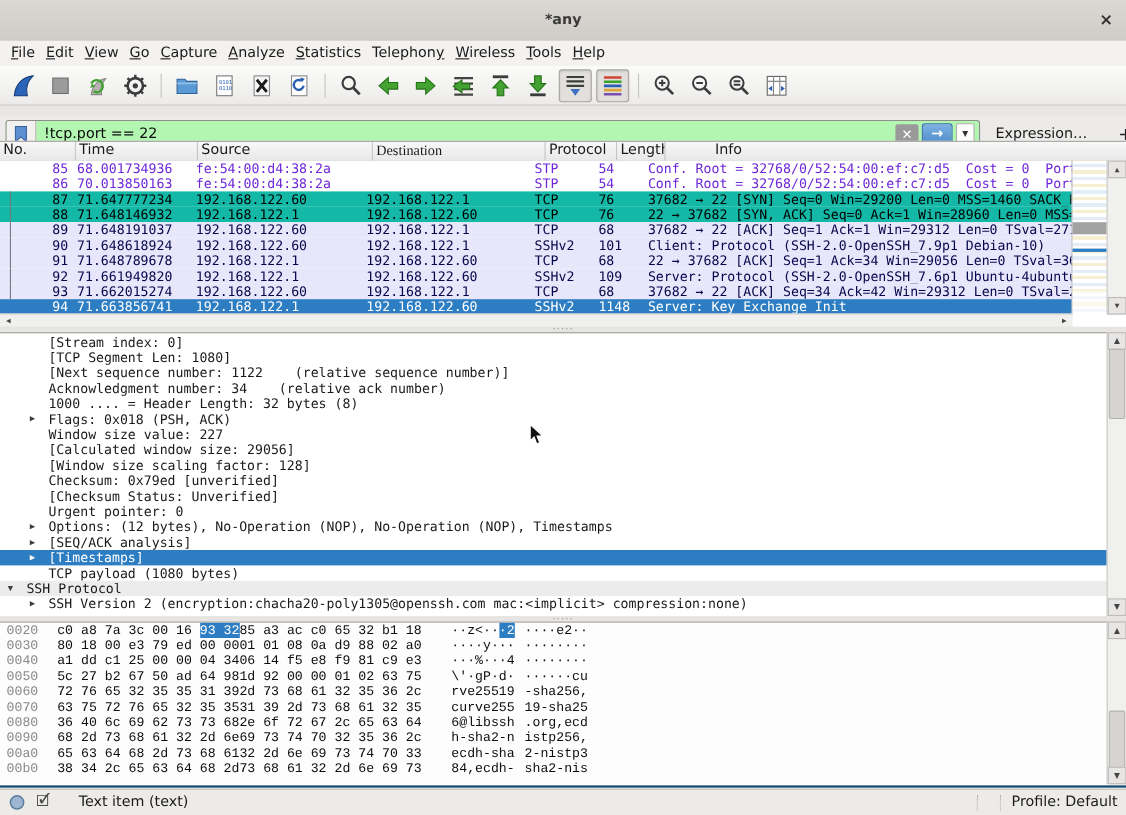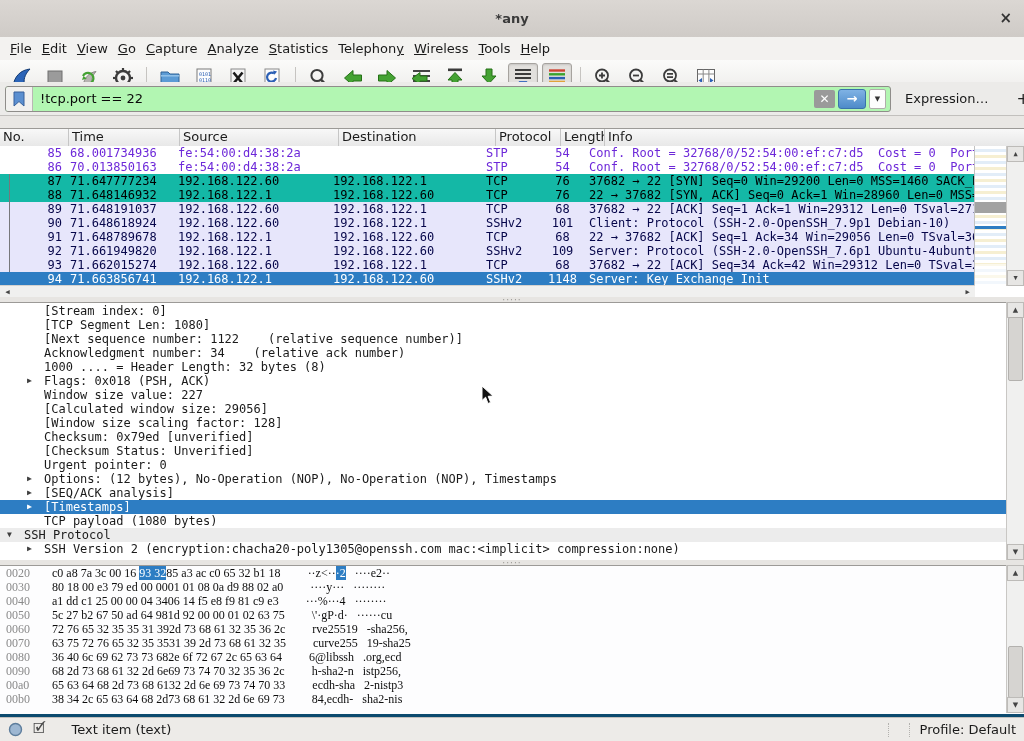--- a/index.html
+++ b/index.html
@@ -21,21 +21,21 @@
   
   .toolbar{position:absolute;top:60px;left:0;right:0;height:35px;
     background:linear-gradient(#fbfbfa,#ecebe9);border-bottom:1px solid #cfcecc;
     display:flex;align-items:center;padding-left:6px;gap:4px;}
   .tb-btn{width:28px;height:28px;display:flex;align-items:center;justify-content:center;
     border:1px solid transparent;border-radius:3px;flex:0 0 auto;}
   .tb-btn.pressed{border:1px solid #a6a39f;background:#e2e0dd;box-shadow:inset 0 1px 2px rgba(0,0,0,.12);}
   .tb-sep{width:1px;height:22px;background:#c6c4c1;margin:0 4px;flex:0 0 auto;}
   .tb-btn svg{display:block;}
   
-  .filterbar{position:absolute;top:82px;left:0;right:0;height:33px;background:#ecebe9;
+  .filterbar{position:absolute;top:105px;left:0;right:0;height:33px;background:#ecebe9;
     border-bottom:1px solid #c2c0bd;display:flex;align-items:center;padding:0 8px 0 5px;}
   .filter-input{width:884px;height:24px;border:1px solid #8f8d8a;border-radius:3px;
     background:#b2f6b2;display:flex;align-items:center;overflow:hidden;flex:0 0 auto;}
   .bookmark-btn{width:26px;height:24px;background:#f2f1ef;border-right:1px solid #b9b7b4;
     display:flex;align-items:center;justify-content:center;flex:0 0 auto;}
   .filter-text{padding-left:7px;flex:1 1 auto;color:#0a0a0a;white-space:pre;}
   .filter-clear{width:21px;height:18px;background:#9a9a9a;border-radius:2px;margin-right:3px;
     display:flex;align-items:center;justify-content:center;color:#fff;font-size:12px;font-weight:bold;flex:0 0 auto;}
   .filter-apply{width:26px;height:18px;background:linear-gradient(#7fb2e4,#4e8bc9);border:1px solid #3a72ab;
     border-radius:3px;margin-right:3px;display:flex;align-items:center;justify-content:center;
@@ -44,30 +44,30 @@
     margin-right:4px;display:flex;align-items:center;justify-content:center;font-size:7px;color:#333;flex:0 0 auto;}
   .expression-label{margin-left:14px;white-space:nowrap;}
   .fb-sep{width:1px;height:18px;background:#c6c4c1;margin:0 10px 0 12px;}
   .plus-btn{font-size:16px;color:#222;padding:0 6px;}
   
   .packet-pane{position:absolute;top:128px;left:0;right:0;height:169px;background:#ffffff;
     border-top:1px solid #9c9a97;font-family:"DejaVu Sans Mono",monospace;}
   .plist-header{height:17px;display:flex;background:linear-gradient(#f8f8f8,#e8e8e8);
     border-bottom:1px solid #bdbdbd;font-family:"DejaVu Sans",sans-serif;font-size:13px;line-height:16px;}
   .hcol{border-right:1px solid #c6c6c6;padding:0 3px;overflow:hidden;white-space:nowrap;flex:0 0 auto;}
-  .hcol:last-child{flex:1 1 auto;border-right:none;}
+  .hcol:last-child{flex:1 1 auto;border-right:none;margin-left:42px;}
   .plist-rows{position:absolute;top:17px;left:0;right:49px;bottom:12px;overflow:hidden;}
   .prow{display:flex;height:14px;line-height:14px;font-size:12px;white-space:pre;position:relative;}
   .prow .c{overflow:hidden;flex:0 0 auto;}
   .c-no{width:62px;text-align:right;padding-right:3px;}
   .c-time{width:104px;padding-left:5px;}
   .c-src{width:152px;padding-left:4px;}
   .c-dst{width:150px;padding-left:3px;}
   .c-proto{width:58px;padding-left:3px;}
-  .c-len{width:37px;text-align:center;padding-right:4px;}
+  .c-len{width:37px;text-align:left;padding-right:4px;}
   .c-info{flex:1 1 auto !important;padding-left:4px;}
   .r-stp{background:#ffffff;color:#6d28d9;}
   .r-gray{background:#14b8a6;color:#000;}
   .r-tcp{background:#e7e6fb;color:#06064a;}
   .r-sel{background:#2d7dc3;color:#ffffff;}
   .prow.rel::before{content:"";position:absolute;left:9px;top:0;bottom:0;border-left:1px solid #77777c;}
   .minimap{position:absolute;right:17px;top:17px;bottom:12px;width:32px;border-left:1px solid #c2c2c2;
     background:repeating-linear-gradient(#ffffff 0 3px,#e2edf8 3px 6px,#ffffff 6px 9px,#f6efd2 9px 12px);}
   .mm-gray{position:absolute;left:0;right:0;top:40%;height:11px;background:#a2a2a2;}
   .mm-blue{position:absolute;left:0;right:0;top:57%;height:3px;background:#2d7dc3;}
@@ -93,22 +93,22 @@
   .drow{height:14px;line-height:14px;white-space:pre;position:relative;overflow:hidden;}
   .drow .dtext{display:block;}
   .drow.ind1 .dtext{padding-left:24px;} .drow.ind2 .dtext{padding-left:44px;}
   .darrow{position:absolute;top:0;font-size:8px;color:#3f3f3f;line-height:14px;}
   .ind1 .darrow{left:7px;} .ind2 .darrow{left:27px;}
   .drow.dsel{background:#2d7dc3;color:#fff;} .drow.dsel .darrow{color:#fff;}
   .drow.dshade{background:#ececec;}
   .details-scroll{top:302px;height:258px;}
   
   .hex-pane{position:absolute;top:565px;left:0;right:0;height:148px;background:#fdfdfe;
-    border-top:1px solid #9c9a97;border-bottom:5px solid #0c4a6e;overflow:hidden;
-    font-family:Liberation Serif, serif;font-size:12px;color:#0d0d0d;}
+    border-top:1px solid #9c9a97;border-bottom:2px solid #0c4a6e;overflow:hidden;
+    font-family:Liberation Mono, monospace;font-size:12px;color:#0d0d0d;}
   .hrow{height:14px;line-height:14px;white-space:pre;display:flex;}
   .h-off{width:36px;margin-left:6px;color:#8a8a8a;flex:0 0 auto;}
   .h-g1{margin-left:10px;} .h-g2{} .h-a1{margin-left:27px;} .h-a2{margin-left:9px;}
   .hl{background:#2d7dc3;color:#ffffff;}
   .hex-scroll{top:565px;height:148px;}
   
   .statusbar{position:absolute;left:0;right:0;bottom:0;height:23px;background:#edebe8;
     border-top:1px solid #c2c0bd;display:flex;align-items:center;padding:0 8px;}
   .sb-left{display:flex;align-items:center;gap:10px;flex:1 1 auto;}
   .status-text{margin-left:16px;}
@@ -311,21 +311,21 @@
   <span class="expression-label">Expression…</span>
   <span class="fb-sep"></span>
   <span class="plus-btn">+</span>
 </div>
 
 <div class="packet-pane">
   <div class="plist-header">
       <div class="hcol" style="width: 62px;">No.</div>
       <div class="hcol" style="width: 104px;">Time</div>
       <div class="hcol" style="width: 152px;">Source</div>
-      <div class="hcol" style="width: 150px;">Destination</div>
+      <div class="hcol" style="width: 150px; font-family: Liberation Serif, serif;">Destination</div>
       <div class="hcol" style="width: 58px;">Protocol</div>
       <div class="hcol" style="width: 37px;">Length</div>
       <div class="hcol">Info</div>
     </div>
   <div class="plist-rows">
       <div class="prow r-stp"><span class="c c-no">85</span><span class="c c-time">68.001734936</span><span class="c c-src">fe:54:00:d4:38:2a</span><span class="c c-dst"></span><span class="c c-proto">STP</span><span class="c c-len">54</span><span class="c c-info">Conf. Root = 32768/0/52:54:00:ef:c7:d5  Cost = 0  Port = 0x8001</span></div>
       <div class="prow r-stp"><span class="c c-no">86</span><span class="c c-time">70.013850163</span><span class="c c-src">fe:54:00:d4:38:2a</span><span class="c c-dst"></span><span class="c c-proto">STP</span><span class="c c-len">54</span><span class="c c-info">Conf. Root = 32768/0/52:54:00:ef:c7:d5  Cost = 0  Port = 0x8001</span></div>
       <div class="prow r-gray rel"><span class="c c-no">87</span><span class="c c-time">71.647777234</span><span class="c c-src">192.168.122.60</span><span class="c c-dst">192.168.122.1</span><span class="c c-proto">TCP</span><span class="c c-len">76</span><span class="c c-info">37682 → 22 [SYN] Seq=0 Win=29200 Len=0 MSS=1460 SACK_PERM=1</span></div>
       <div class="prow r-gray rel"><span class="c c-no">88</span><span class="c c-time">71.648146932</span><span class="c c-src">192.168.122.1</span><span class="c c-dst">192.168.122.60</span><span class="c c-proto">TCP</span><span class="c c-len">76</span><span class="c c-info">22 → 37682 [SYN, ACK] Seq=0 Ack=1 Win=28960 Len=0 MSS=1460</span></div>
       <div class="prow r-tcp rel"><span class="c c-no">89</span><span class="c c-time">71.648191037</span><span class="c c-src">192.168.122.60</span><span class="c c-dst">192.168.122.1</span><span class="c c-proto">TCP</span><span class="c c-len">68</span><span class="c c-info">37682 → 22 [ACK] Seq=1 Ack=1 Win=29312 Len=0 TSval=2715660</span></div>

